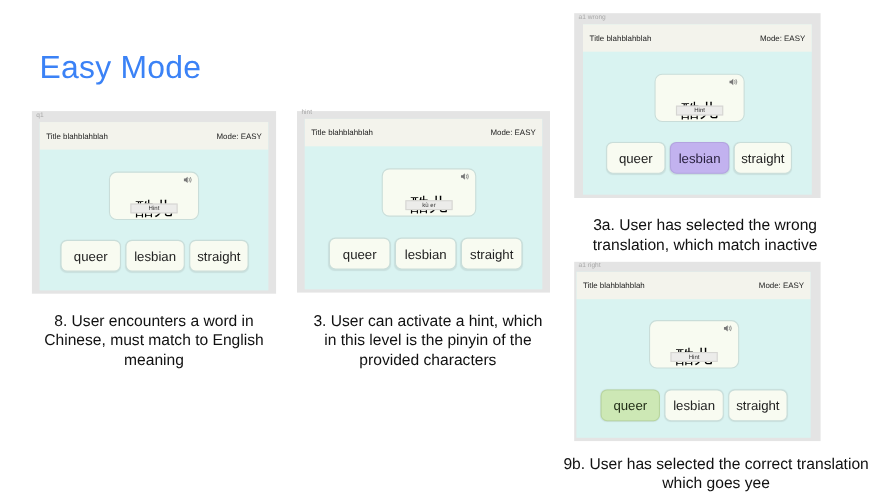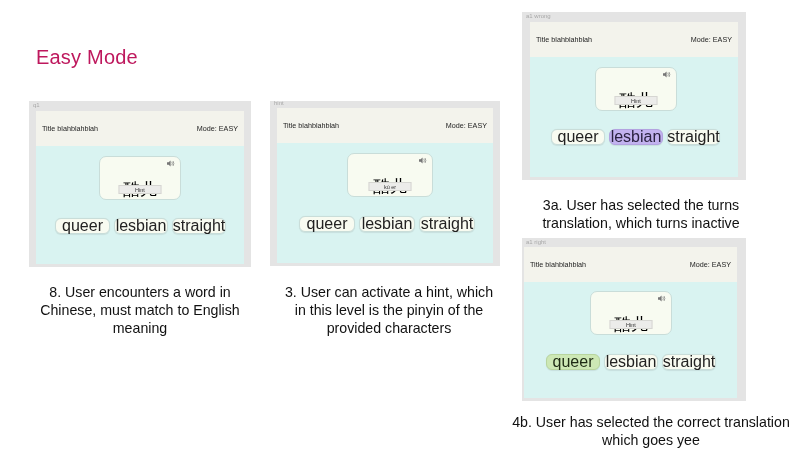--- a/index.html
+++ b/index.html
@@ -1,36 +1,36 @@
 <!DOCTYPE html>
 <html><head>
   <meta charset="utf-8">
   <style>
     * { box-sizing: border-box; margin: 0; padding: 0; }
     html, body { width: 806px; height: 453px; background: #ffffff; overflow: hidden; }
     body { position: relative; font-family: "Liberation Sans", sans-serif; color: #111; }
 
     .page-title {
       position: absolute; left: 36px; top: 46px;
-      font-size: 20px; font-weight: 400; color: #be185d; letter-spacing: 0.2px;
+      font-size: 29px; font-weight: 400; color: #3b82f6; letter-spacing: 0.2px;
     }
 
     .frame {
       position: absolute; background: #e4e4e4;
     }
     .frame-label {
       position: absolute; left: 4px; top: 0px;
       font-size: 6px; color: #a8a8a8; line-height: 8px;
     }
     .screen {
       position: absolute; left: 8px; top: 10px; right: 8px; bottom: 3px;
       background: #d9f3f1; overflow: hidden;
     }
     .app-header {
-      position: absolute; left: 0; top: 0; right: 0; height: 35px;
+      position: absolute; left: 0; top: 0; right: 0; height: 25px;
       background: #f3f3ec; display: flex; align-items: center; justify-content: space-between;
       padding: 0 6px; font-size: 7.2px; color: #222;
     }
     .card {
       position: absolute; background: #f8fbf1; border: 1px solid #c9ddd9;
       border-radius: 7px;
     }
     .word {
       position: absolute; left: 0; right: 0; top: 5px; text-align: center;
       font-family: Liberation Serif, serif; font-size: 17px; color: #000000; letter-spacing: 0px; margin-top: 16px;
@@ -40,23 +40,23 @@
       width: 43px; height: 9px; background: #ececea; border: 1px solid #d6d6d2;
       font-size: 5.5px; line-height: 8px; text-align: center; color: #333;
     }
     .sound-icon {
       position: absolute; right: 5px; top: 3px; width: 8px; height: 7px;
     }
     .answers {
       position: absolute; display: flex; gap: 4px;
     }
     .answer {
-      height: 16px; border-radius: 6px; background: #f8fbf1; border: 1px solid #c9ddd9;
+      height: 29px; border-radius: 6px; background: #f8fbf1; border: 1px solid #c9ddd9;
       display: flex; align-items: center; justify-content: center;
-      font-size: 16px; color: #222; box-shadow: 0 0.5px 1px rgba(0,0,0,0.08);
+      font-size: 12px; color: #222; box-shadow: 0 0.5px 1px rgba(0,0,0,0.08);
     }
     .answer.wrong { background: #c2b2ef; border-color: #b3a3e0; color: #2a2240; }
     .answer.right { background: #cde8b5; border-color: #b8d59e; color: #1e2a14; }
 
     .caption {
       position: absolute; text-align: center; font-size: 14.2px; line-height: 18px; color: #111;
     }
   </style>
 </head>
 <body>
@@ -126,21 +126,21 @@
       </svg>
       <div class="hint-btn">Hint</div>
     </div>
     <div class="answers" style="left:21px; top:107px;">
       <div class="answer" style="width:54px;">queer</div>
       <div class="answer wrong" style="width:54px;">lesbian</div>
       <div class="answer" style="width:53px;">straight</div>
     </div>
   </div>
 </div>
-<div class="caption" style="left:510px; top:196px; width:262px;">3a. User has selected the turns translation, which turns inactive</div>
+<div class="caption" style="left:510px; top:196px; width:262px;">3a. User has selected the wrong translation, which match inactive</div>
 
 <div class="frame" style="left:522px; top:238px; width:224px; height:163px;">
   <div class="frame-label">a1 right</div>
   <div class="screen" style="left:2px; top:9px; right:9px; bottom:3px;">
     <div class="app-header">
       <span>Title blahblahblah</span>
       <span>Mode: EASY</span>
     </div>
     <div class="card" style="left:66px; top:44px; width:82px; height:44px;">
       <div class="word">酷儿</div>
@@ -150,13 +150,13 @@
       </svg>
       <div class="hint-btn">Hint</div>
     </div>
     <div class="answers" style="left:22px; top:107px;">
       <div class="answer right" style="width:54px;">queer</div>
       <div class="answer" style="width:54px;">lesbian</div>
       <div class="answer" style="width:54px;">straight</div>
     </div>
   </div>
 </div>
-<div class="caption" style="left:510px; top:413px; width:282px;">4b. User has selected the correct translation which goes yee</div>
+<div class="caption" style="left:510px; top:413px; width:282px;">9b. User has selected the correct translation which goes yee</div>
 
 </body></html>

